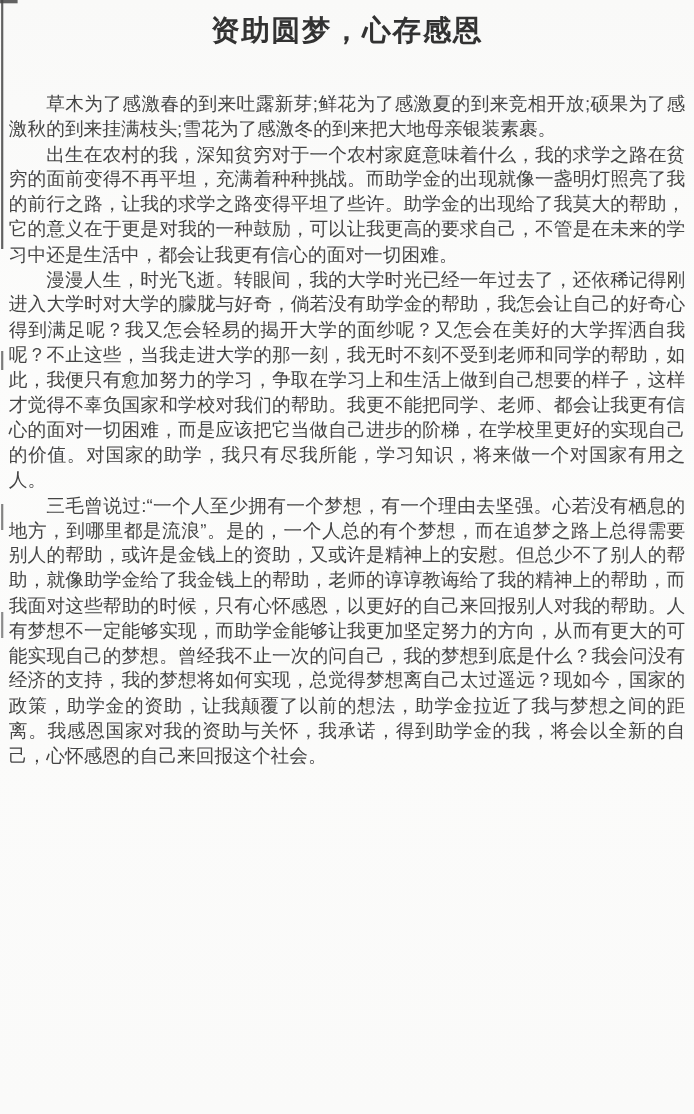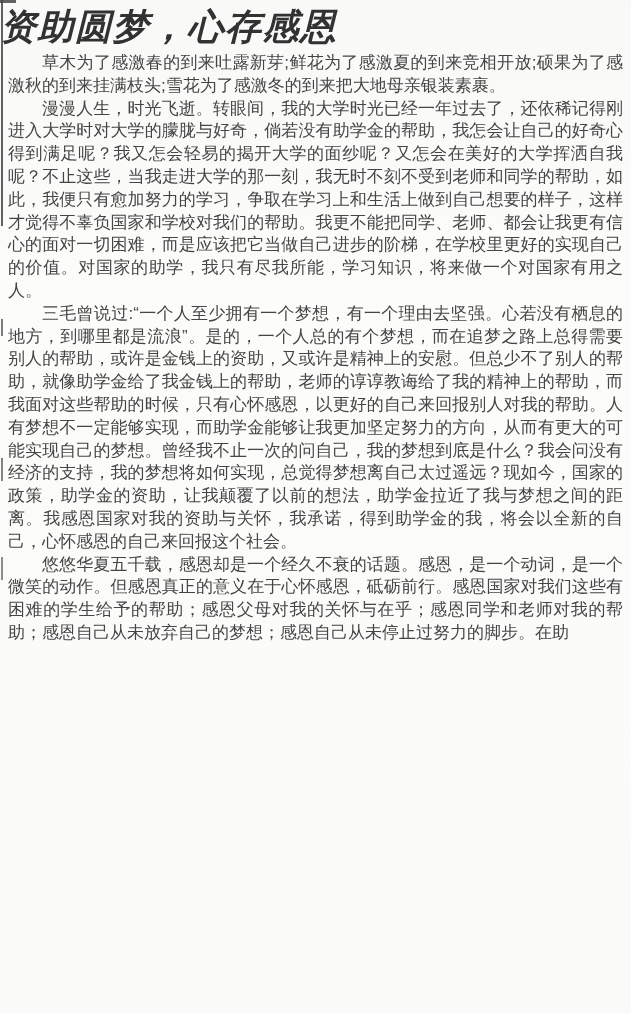--- a/index.html
+++ b/index.html
@@ -16,34 +16,35 @@
     position: relative;
     width: 631px;
     height: 1013px;
     overflow: hidden;
     background: linear-gradient(180deg, #f9f9f8 0%, #fcfcfb 30%, #fafaf9 100%);
     color: #454545;
   }
   .essay-title {
     margin: 0;
     padding-top: 8px;
-    font-size: 36px;
+    font-size: 26px;
     line-height: 38px;
     font-weight: 600;
+    text-align: center;
     letter-spacing: 1.5px;
     color: #323232;
-    font-style: italic;
   }
   .content {
     padding: 6px 8px 0 8px;
     font-size: 17px;
     line-height: 22.8px;
     text-align: justify;
     text-justify: inter-ideograph;
     color: #454545;
+    margin-top: 32px;
   }
   .content p {
     margin: 0;
     text-indent: 2em;
     word-break: break-all;
   }
   
   .edge-line-left {
     position: absolute;
     left: 1px;
@@ -77,18 +78,18 @@
 
 <div class="page">
 
   <div class="edge-dash-top"></div>
   <div class="edge-line-left"></div>
 
   <h1 class="essay-title">资助圆梦，心存感恩</h1>
 
   <div class="content">
     <p>草木为了感激春的到来吐露新芽;鲜花为了感激夏的到来竞相开放;硕果为了感激秋的到来挂满枝头;雪花为了感激冬的到来把大地母亲银装素裹。</p>
+    <p>出生在农村的我，深知贫穷对于一个农村家庭意味着什么，我的求学之路在贫穷的面前变得不再平坦，充满着种种挑战。而助学金的出现就像一盏明灯照亮了我的前行之路，让我的求学之路变得平坦了些许。助学金的出现给了我莫大的帮助，它的意义在于更是对我的一种鼓励，可以让我更高的要求自己，不管是在未来的学习中还是生活中，都会让我更有信心的面对一切困难。</p>
     <p>漫漫人生，时光飞逝。转眼间，我的大学时光已经一年过去了，还依稀记得刚进入大学时对大学的朦胧与好奇，倘若没有助学金的帮助，我怎会让自己的好奇心得到满足呢？我又怎会轻易的揭开大学的面纱呢？又怎会在美好的大学挥洒自我呢？不止这些，当我走进大学的那一刻，我无时不刻不受到老师和同学的帮助，如此，我便只有愈加努力的学习，争取在学习上和生活上做到自己想要的样子，这样才觉得不辜负国家和学校对我们的帮助。我更不能把同学、老师、都会让我更有信心的面对一切困难，而是应该把它当做自己进步的阶梯，在学校里更好的实现自己的价值。对国家的助学，我只有尽我所能，学习知识，将来做一个对国家有用之人。</p>
     <p>三毛曾说过:“一个人至少拥有一个梦想，有一个理由去坚强。心若没有栖息的地方，到哪里都是流浪”。是的，一个人总的有个梦想，而在追梦之路上总得需要别人的帮助，或许是金钱上的资助，又或许是精神上的安慰。但总少不了别人的帮助，就像助学金给了我金钱上的帮助，老师的谆谆教诲给了我的精神上的帮助，而我面对这些帮助的时候，只有心怀感恩，以更好的自己来回报别人对我的帮助。人有梦想不一定能够实现，而助学金能够让我更加坚定努力的方向，从而有更大的可能实现自己的梦想。曾经我不止一次的问自己，我的梦想到底是什么？我会问没有经济的支持，我的梦想将如何实现，总觉得梦想离自己太过遥远？现如今，国家的政策，助学金的资助，让我颠覆了以前的想法，助学金拉近了我与梦想之间的距离。我感恩国家对我的资助与关怀，我承诺，得到助学金的我，将会以全新的自己，心怀感恩的自己来回报这个社会。</p>
-    <p>悠悠华夏五千载，感恩却是一个经久不衰的话题。感恩，是一个动词，是一个微笑的动作。但感恩真正的意义在于心怀感恩，砥砺前行。感恩国家对我们这些有困难的学生给予的帮助；感恩父母对我的关怀与在乎；感恩同学和老师对我的帮助；感恩自己从未放弃自己的梦想；感恩自己从未停止过努力的脚步。在助</p>
   </div>
 
 </div>
 
 </body></html>

